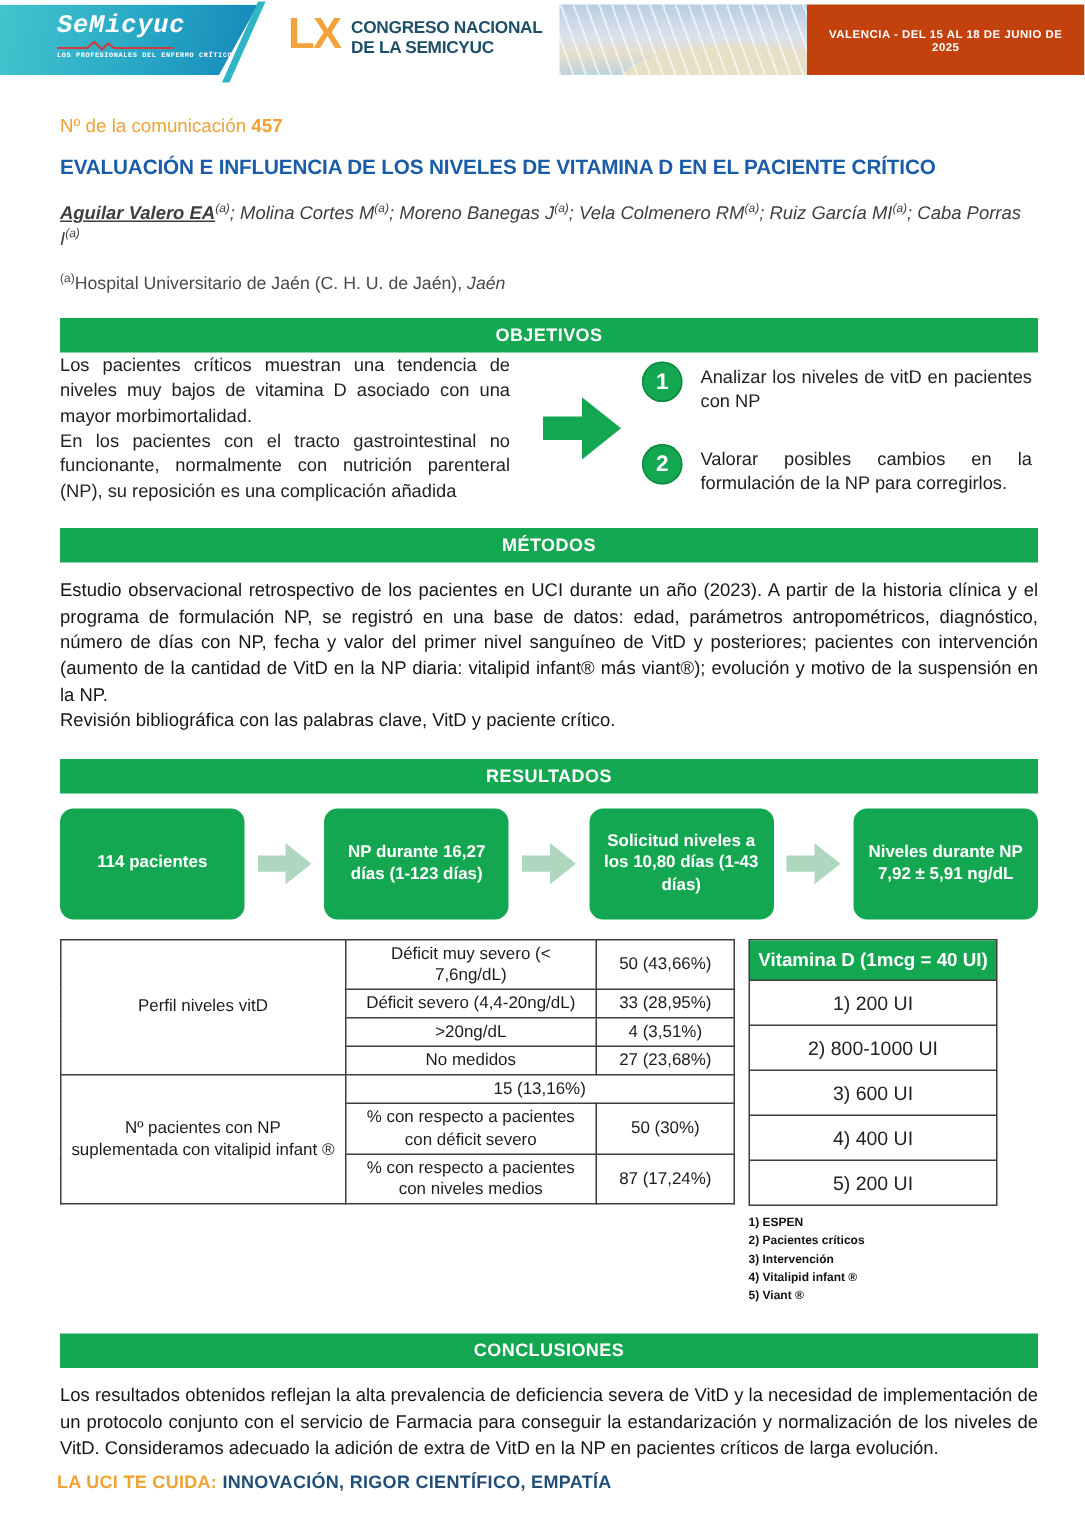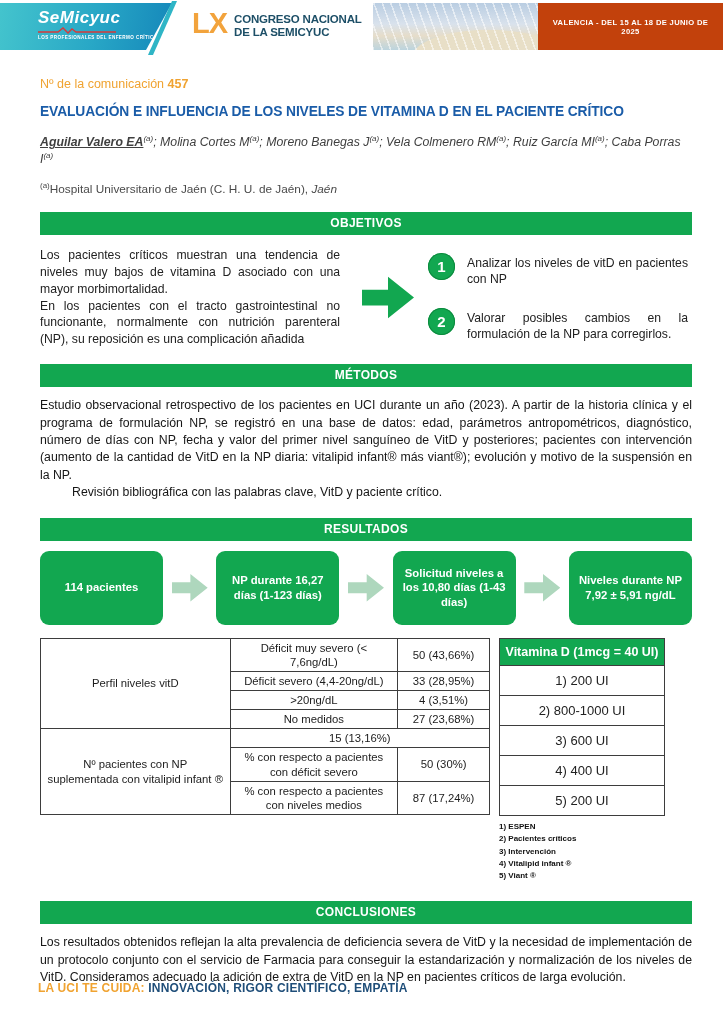--- a/index.html
+++ b/index.html
@@ -7,21 +7,21 @@
   body {
     height:1024px; background:#ffffff; overflow:hidden; position:relative;
     font-family:"Liberation Sans", sans-serif; color:#1c1c1c;
   }
   
   .hdr { position:relative; height:47px; margin-top:3px; width:723px; background:#fff; }
   .hdr-logo {
     position:absolute; left:0; top:0; bottom:0; width:172px;
     background:linear-gradient(100deg,#44c4cd 0%,#28a7c6 55%,#1587ba 100%);
     clip-path:polygon(0 0,100% 0,calc(100% - 26px) 100%,0 100%);
-    color:#fff; padding:6px 0 4px 38px;
+    color:#fff; padding:6px 0 4px 38px;font-family:Liberation Mono, monospace;
   }
   .hdr-logo .wordmark { font-size:17px; font-weight:bold; font-style:italic; letter-spacing:.5px; line-height:1; }
   .hdr-logo .pulse { display:block; margin:1px 0 1px 0; }
   .hdr-logo .tagline { font-size:4.6px; letter-spacing:.4px; font-weight:bold; }
   .hdr-slash { position:absolute; left:160px; top:-2px; width:5px; height:54px; background:#2fb5c6; transform:skewX(-24deg); }
   .hdr-congress { position:absolute; left:192px; top:7px; display:flex; align-items:flex-start; gap:7px; }
   .hdr-congress .lx { color:#f2a33c; font-size:29px; font-weight:bold; line-height:.95; letter-spacing:-1px; }
   .hdr-congress .cn { color:#1d4f67; font-weight:bold; font-size:11.5px; line-height:1.15; padding-top:3px; letter-spacing:-.2px; }
   .hdr-photo {
     position:absolute; left:373px; right:185px; top:0; bottom:0;
@@ -43,33 +43,33 @@
   .authors { margin-top:15px; font-style:italic; color:#3f3f3f; font-size:12.3px; line-height:1.3; }
   .authors .first { font-weight:bold; text-decoration:underline; }
   .authors sup { font-size:8px; }
   .affil { margin-top:13px; color:#4a4a4a; font-size:11.8px; }
   .affil sup { font-size:8px; }
   .band {
     margin-top:16px; background:#12a750; color:#fff; text-align:center;
     font-weight:bold; font-size:12px; letter-spacing:.3px; padding:4px 0 5px;
   }
   
-  .obj-wrap { display:flex; margin-top:12px; align-items:center; }
+  .obj-wrap { display:flex; align-items:center; }
   .obj-intro { width:300px; font-size:12.2px; line-height:1.38; text-align:justify; color:#222; }
   .arrow-big { width:52px; height:46px; background:#12a750; margin:0 14px 0 22px; flex:none;
     clip-path:polygon(0 33%,50% 33%,50% 5%,100% 50%,50% 95%,50% 67%,0 67%); }
   .obj-list { flex:1; display:flex; flex-direction:column; gap:20px; padding-right:4px; }
   .obj-item { display:flex; gap:12px; align-items:flex-start; }
   .obj-num { flex:none; width:27px; height:27px; border-radius:50%; background:#12a750; color:#fff;
     display:flex; align-items:center; justify-content:center; font-size:15px; font-weight:bold;
     box-shadow:0 0 0 1px #0c8a3e inset; }
   .obj-text { font-size:12.2px; line-height:1.35; text-align:justify; color:#222; padding-top:2px; }
   
   .met-text { margin-top:10px; font-size:12.3px; line-height:1.42; text-align:justify; color:#161616; }
-  .met-text p + p { margin-top:0;margin-left:32px; }
+  .met-text p + p { margin-top:0; }
   
   .flow { margin-top:10px; display:flex; align-items:center; justify-content:space-between; }
   .flow-box { background:#12a750; color:#fff; font-weight:bold; font-size:11.3px; line-height:1.3;
     border-radius:9px; width:123px; min-height:74px; display:flex; align-items:center; justify-content:center;
     text-align:center; padding:6px 7px; }
   .flow-arrow { width:36px; height:30px; background:#aed7bd; flex:none; margin:0 3px;
     clip-path:polygon(0 32%,52% 32%,52% 4%,100% 50%,52% 96%,52% 68%,0 68%); }
   
   .res-grid { margin-top:13px; display:flex; align-items:flex-start; }
   table.rtable { border-collapse:collapse; width:450px; font-size:11.3px; color:#1c1c1c; }

